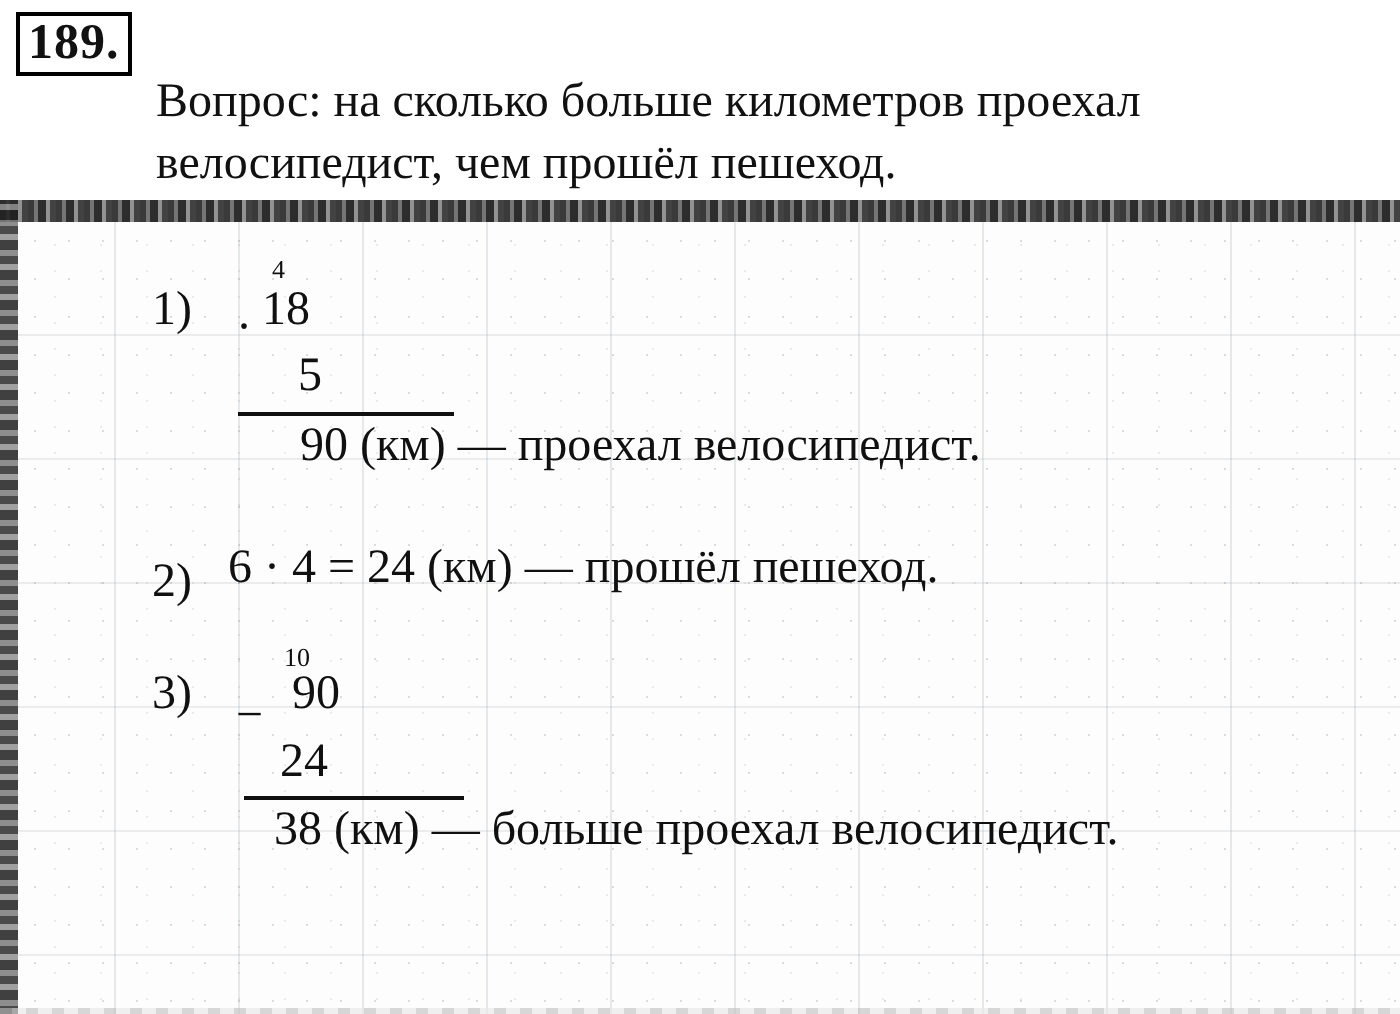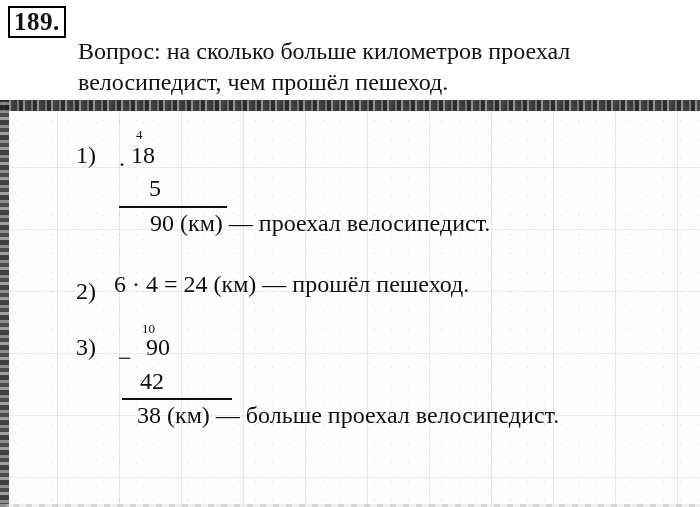--- a/index.html
+++ b/index.html
@@ -180,19 +180,19 @@
   <div class="sol" style="left:114px; top:160px;margin-top:11px;">6 · 4 = 24 (км) — прошёл пешеход.</div>
 
   <div class="sol" style="left:76px; top:234px;">3)</div>
 
   <div class="small-carry" style="left:142px; top:222px;">10</div>
 
   <div class="op-sign" style="left:118px; top:246px;">−</div>
 
   <div class="sol" style="left:146px; top:234px;">90</div>
 
-  <div class="sol" style="left:140px; top:268px;">42</div>
+  <div class="sol" style="left:140px; top:268px;">24</div>
 
   <div class="rule" style="left:122px; top:298px; width:110px;"></div>
 
   <div class="sol" style="left:137px; top:302px;">38 (км) — больше проехал велосипедист.</div>
 
 </div>
 
 </body></html>

